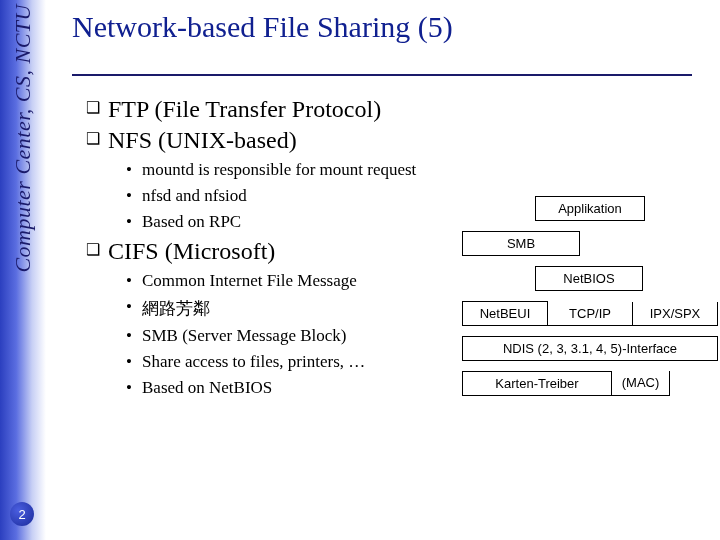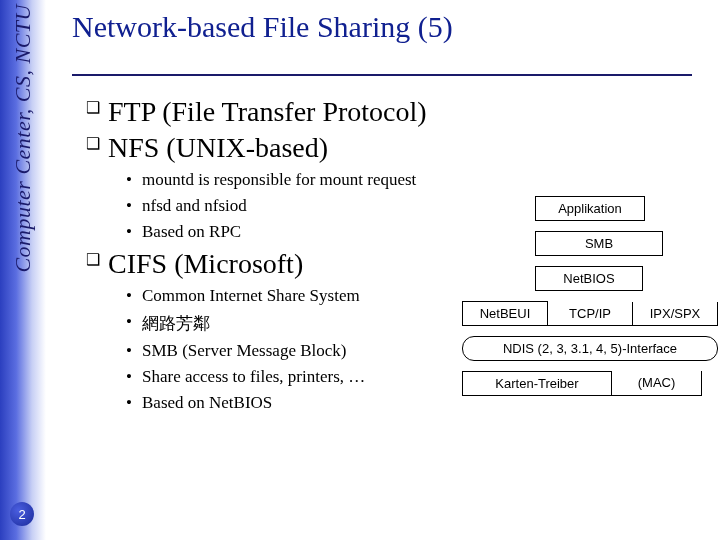--- a/index.html
+++ b/index.html
@@ -50,21 +50,21 @@
     left: 72px; top: 74px;
     width: 620px; height: 0;
     border-top: 2px solid #1a1a6a;
   }
   .content {
     position: absolute;
     left: 72px; top: 92px;
     width: 620px;
   }
   .q-item {
-    font-size: 28px;
+    font-size: 24px;
     color: #000;
     margin: 4px 0 4px 14px;
     position: relative;
     padding-left: 22px;
   }
   .q-item::before {
     content: "❑";
     position: absolute;
     left: 0; top: 2px;
     font-size: 16px;
@@ -102,25 +102,25 @@
     gap: 0;
   }
   .row .box { flex: 1; }
   .row .box + .box { border-left: none; }
   .stack .box + .box,
   .stack .row + .box,
   .stack .box + .row,
   .stack .row + .row { border-top: none; }
   .gap { height: 10px; }
   .layer-app { width: 110px; margin-left: 73px; }
-  .layer-smb { width: 128px; margin-left: 73px; }
+  .layer-smb { width: 118px; }
   .layer-nb  { width: 108px; margin-left: 73px; }
   .layer-trio { width: 256px; align-items: flex-end; }
-  .layer-ndis { width: 256px; border-radius: 12px; }
-  .layer-mac { width: 240px; display:flex; }
+  .layer-ndis { width: 256px; }
+  .layer-mac { width: 208px; display:flex; }
   .layer-mac .box:first-child { flex: 0 0 150px; }
   .layer-mac .box:last-child { flex: 1; border-left: none; }
   .layer-nic { width: 256px; }
 </style>
 </head>
 <body>
 
 <div class="slide">
 
   <div class="left-rail"></div>
@@ -130,21 +130,21 @@
   <div class="title">Network-based File Sharing (5)</div>
   <div class="hr"></div>
 
   <div class="content">
     <div class="q-item">FTP (File Transfer Protocol)</div>
     <div class="q-item">NFS (UNIX-based)</div>
     <div class="sub">mountd is responsible for mount request</div>
     <div class="sub">nfsd and nfsiod</div>
     <div class="sub">Based on RPC</div>
     <div class="q-item">CIFS (Microsoft)</div>
-    <div class="sub">Common Internet Share System</div>
+    <div class="sub">Common Internet File Message</div>
     <div class="sub">網路芳鄰</div>
     <div class="sub">SMB (Server Message Block)</div>
     <div class="sub">Share access to files, printers, …</div>
     <div class="sub">Based on NetBIOS</div>
   </div>
 
   <div class="diagram stack">
     <div class="box layer-app">Applikation</div>
     <div class="gap"></div>
     <div class="box layer-smb">SMB</div>

